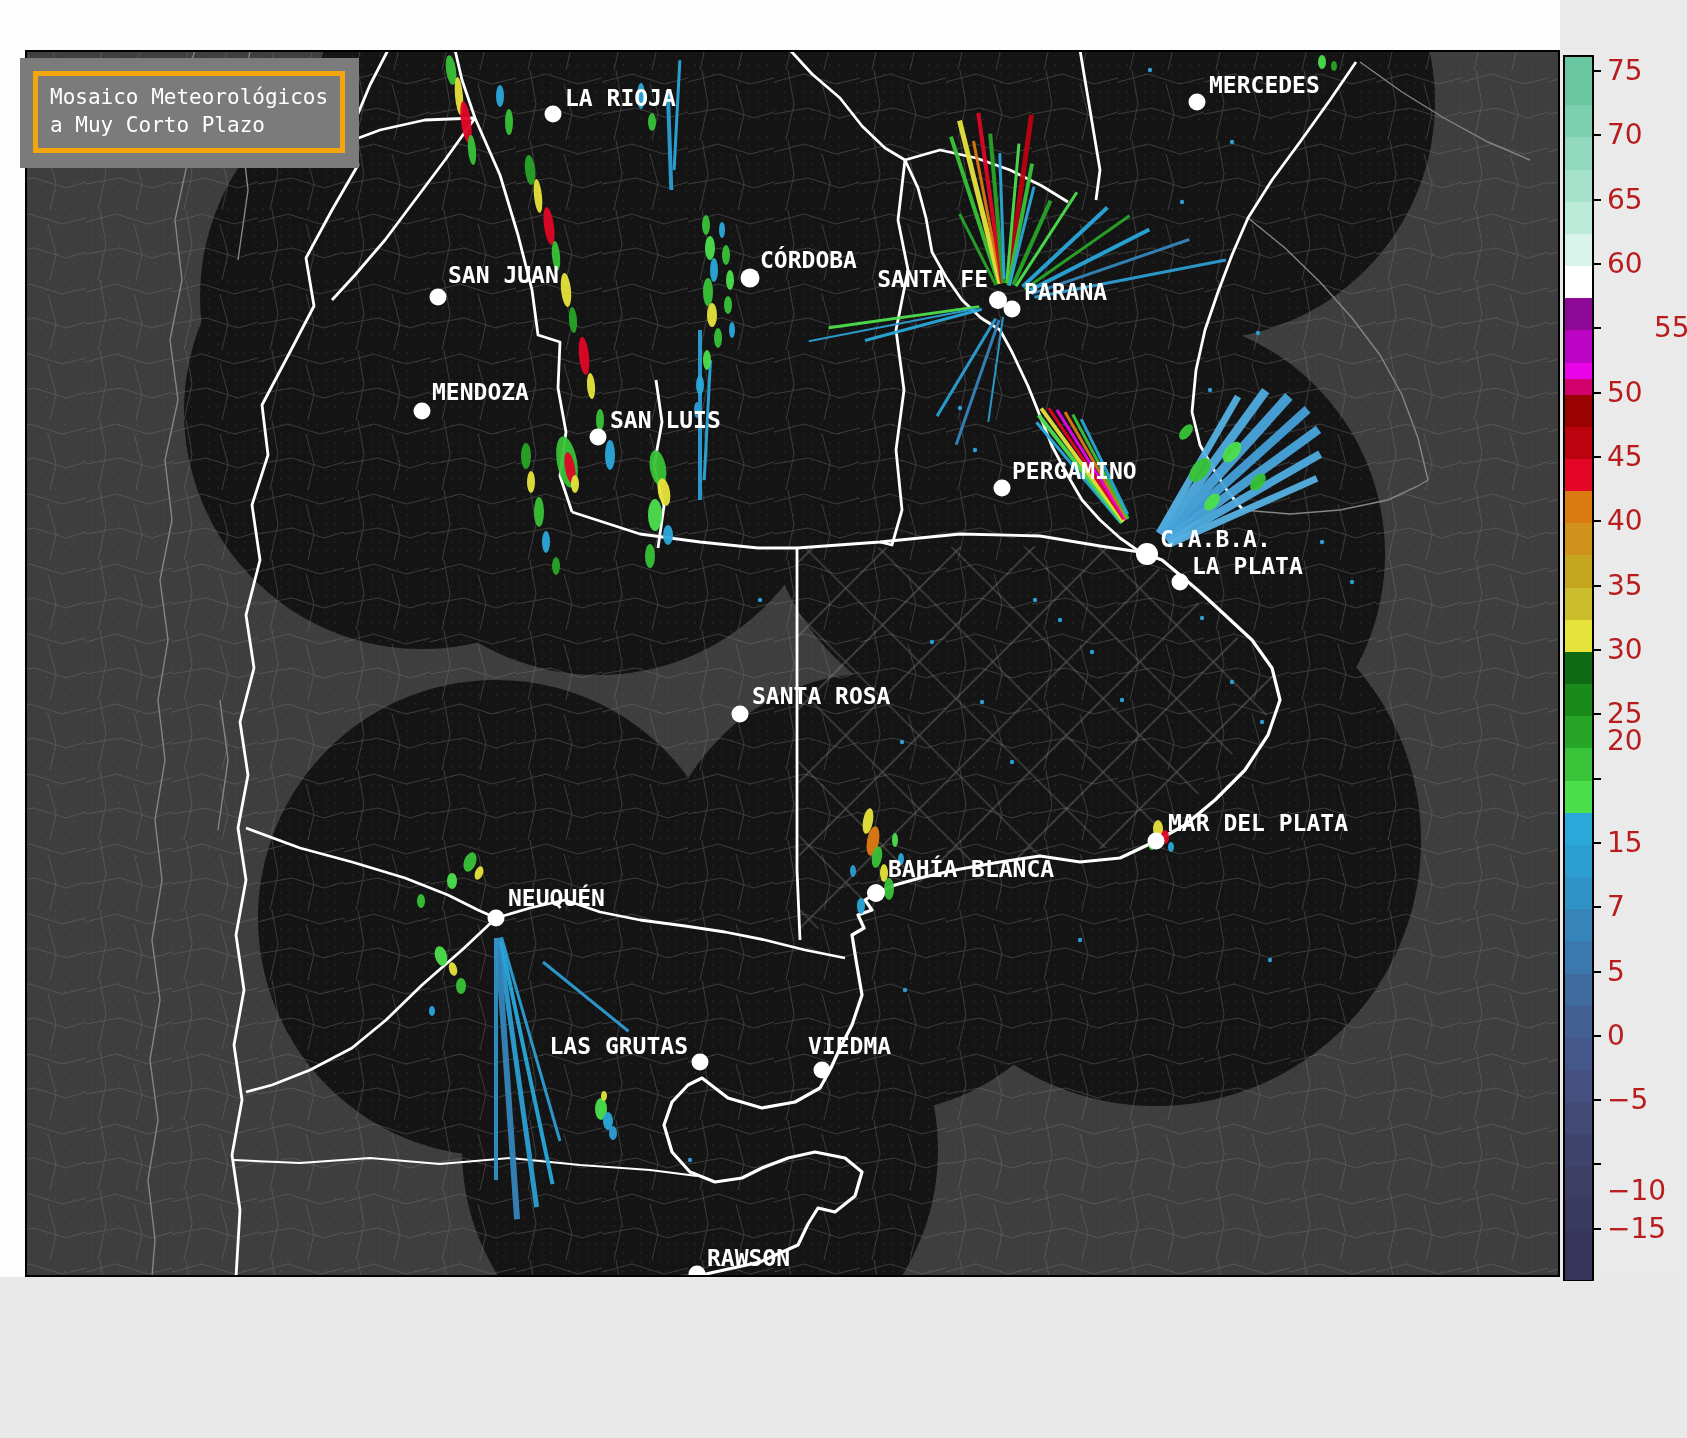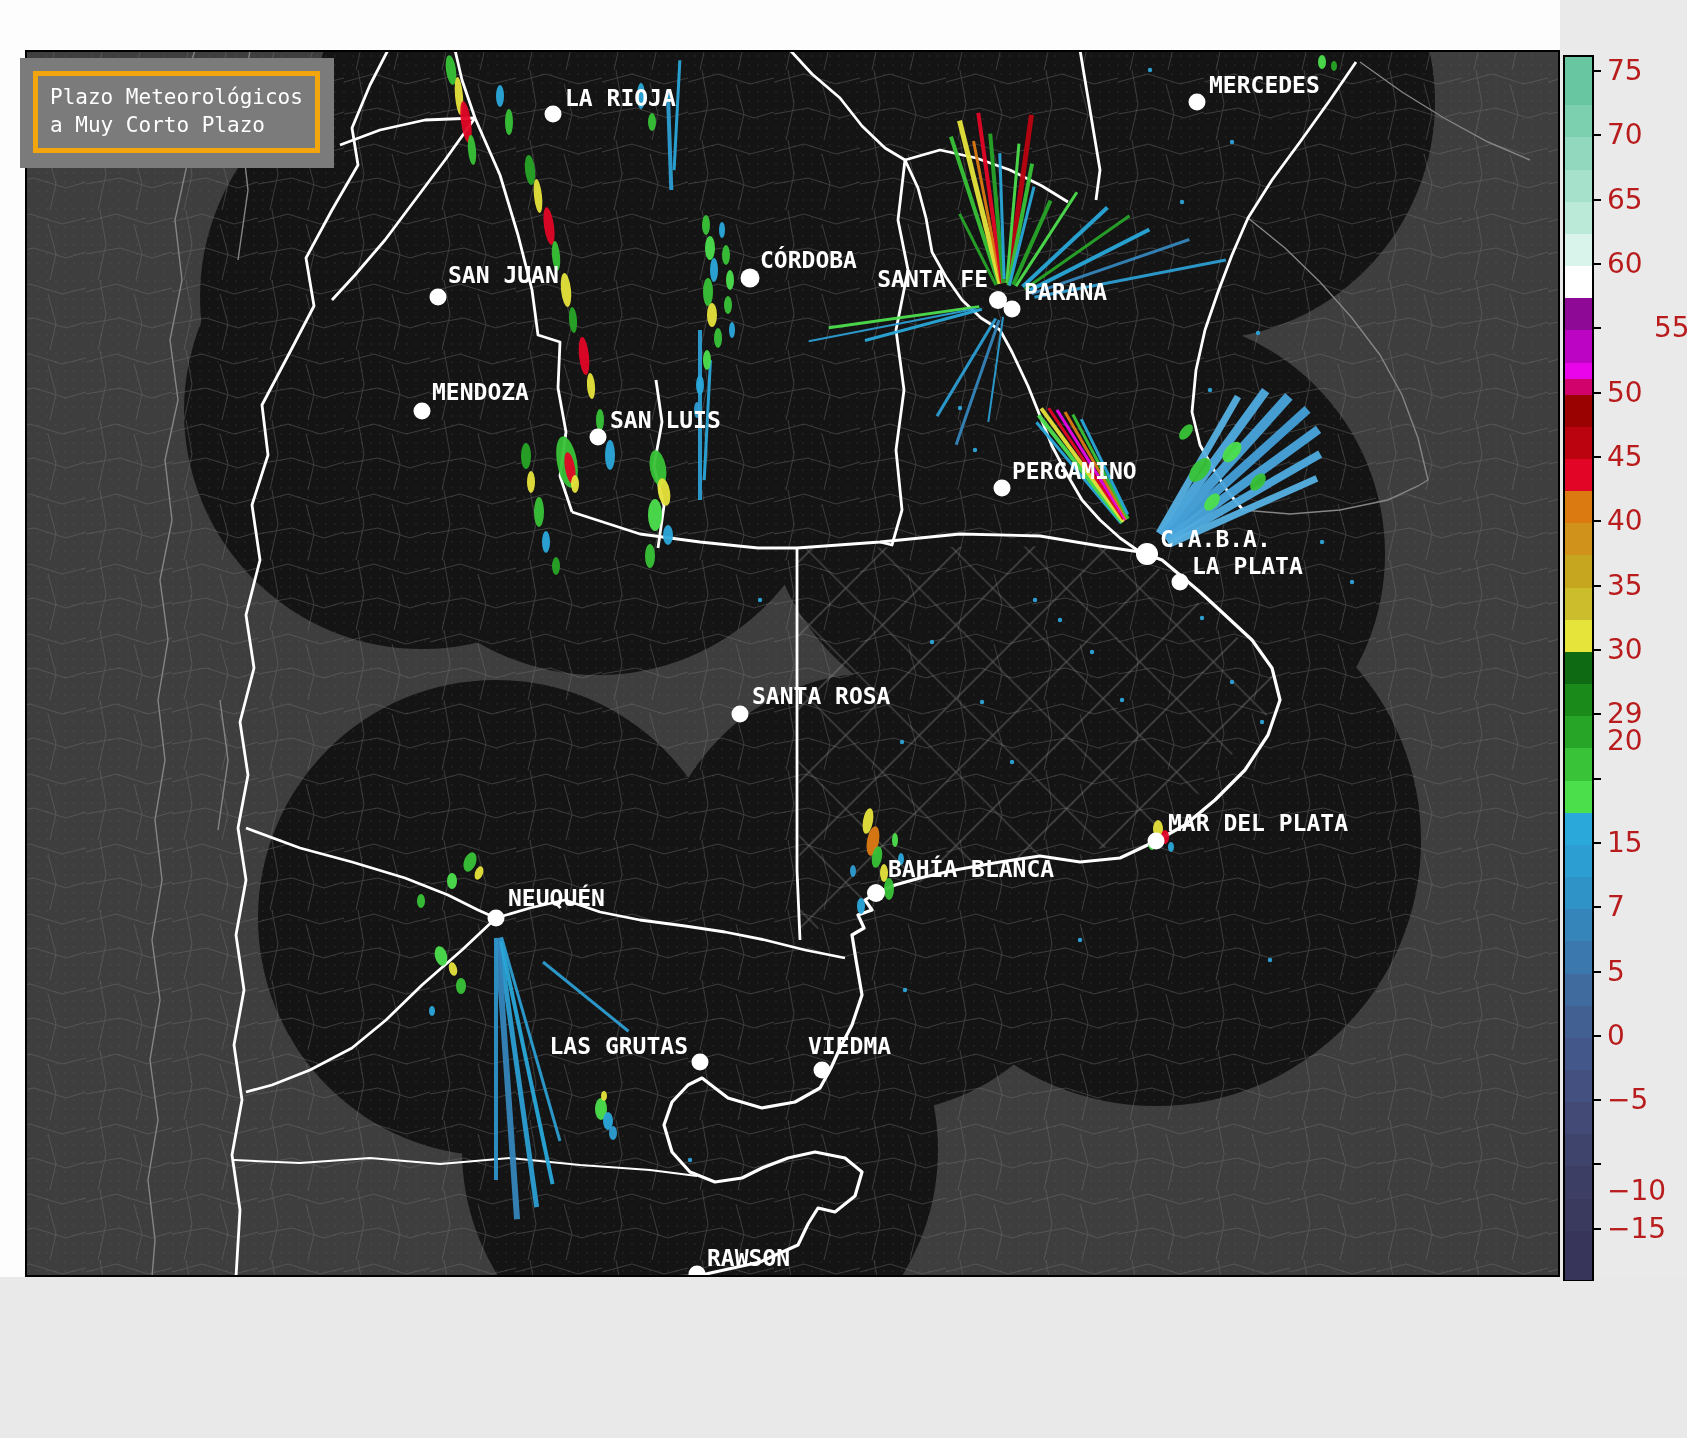--- a/index.html
+++ b/index.html
@@ -286,21 +286,21 @@
           <circle cx="697" cy="1274" r="8.5" fill="#ffffff"></circle>
           <text x="707" y="1266" fill="#ffffff" font-size="23" font-family="&quot;DejaVu Sans Mono&quot;, monospace" font-weight="bold" text-anchor="start">RAWSON</text>
         </g>
 
       <rect x="26" y="51" width="1533" height="1225" fill="none" stroke="#000" stroke-width="2"></rect>
     </svg>
   </div>
 
   <div class="badge">
     <div class="badge-inner">
-      <div class="badge-line">Plazo Meteorológicos</div>
+      <div class="badge-line">Mosaico Meteorológicos</div>
       <div class="badge-line">a Muy Corto Plazo</div>
     </div>
   </div>
 
   <div class="colorbar">
     <div id="cb-segments">
         <div class="cb-seg" style="top: 0px; height: 48.8368px; background: rgb(104, 199, 161);"></div>
         <div class="cb-seg" style="top: 48.2368px; height: 32.7579px; background: rgb(125, 208, 175);"></div>
         <div class="cb-seg" style="top: 80.3947px; height: 32.7579px; background: rgb(146, 216, 191);"></div>
         <div class="cb-seg" style="top: 112.553px; height: 32.7579px; background: rgb(166, 225, 204);"></div>
@@ -355,21 +355,21 @@
       <div class="cb-label" style="left: 1607px; top: 376.658px;">50</div>
       <div class="cb-tick" style="left: 1592px; top: 455.974px;"></div>
       <div class="cb-label" style="left: 1607px; top: 440.974px;">45</div>
       <div class="cb-tick" style="left: 1592px; top: 520.289px;"></div>
       <div class="cb-label" style="left: 1607px; top: 505.289px;">40</div>
       <div class="cb-tick" style="left: 1592px; top: 584.605px;"></div>
       <div class="cb-label" style="left: 1607px; top: 569.605px;">35</div>
       <div class="cb-tick" style="left: 1592px; top: 648.921px;"></div>
       <div class="cb-label" style="left: 1607px; top: 633.921px;">30</div>
       <div class="cb-tick" style="left: 1592px; top: 713.237px;"></div>
-      <div class="cb-label" style="left: 1607px; top: 698.237px;">29</div>
+      <div class="cb-label" style="left: 1607px; top: 698.237px;">25</div>
       <div class="cb-tick" style="left: 1592px; top: 777.553px;"></div>
       <div class="cb-label" style="left: 1607px; top: 725px;">20</div>
       <div class="cb-tick" style="left: 1592px; top: 841.868px;"></div>
       <div class="cb-label" style="left: 1607px; top: 826.868px;">15</div>
       <div class="cb-tick" style="left: 1592px; top: 906.184px;"></div>
       <div class="cb-label" style="left: 1607px; top: 891.184px;">7</div>
       <div class="cb-tick" style="left: 1592px; top: 970.5px;"></div>
       <div class="cb-label" style="left: 1607px; top: 955.5px;">5</div>
       <div class="cb-tick" style="left: 1592px; top: 1034.82px;"></div>
       <div class="cb-label" style="left: 1607px; top: 1019.82px;">0</div>

